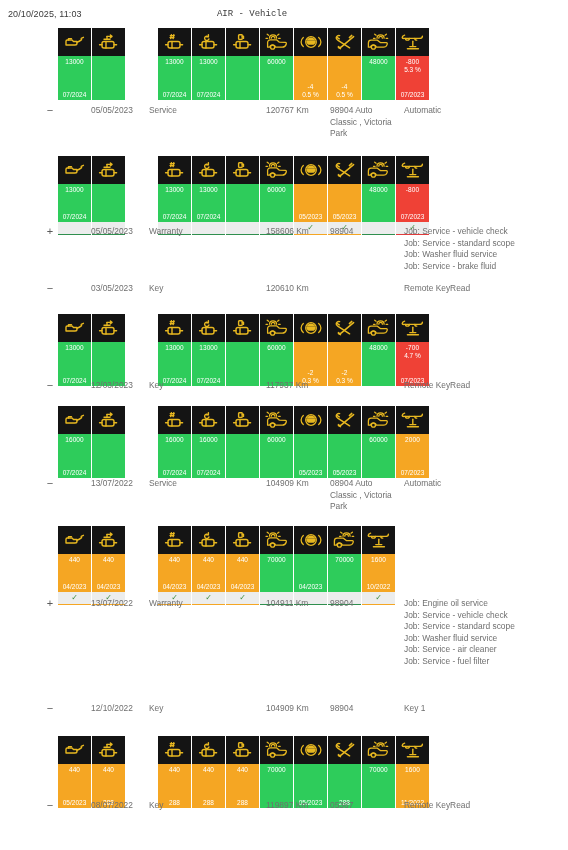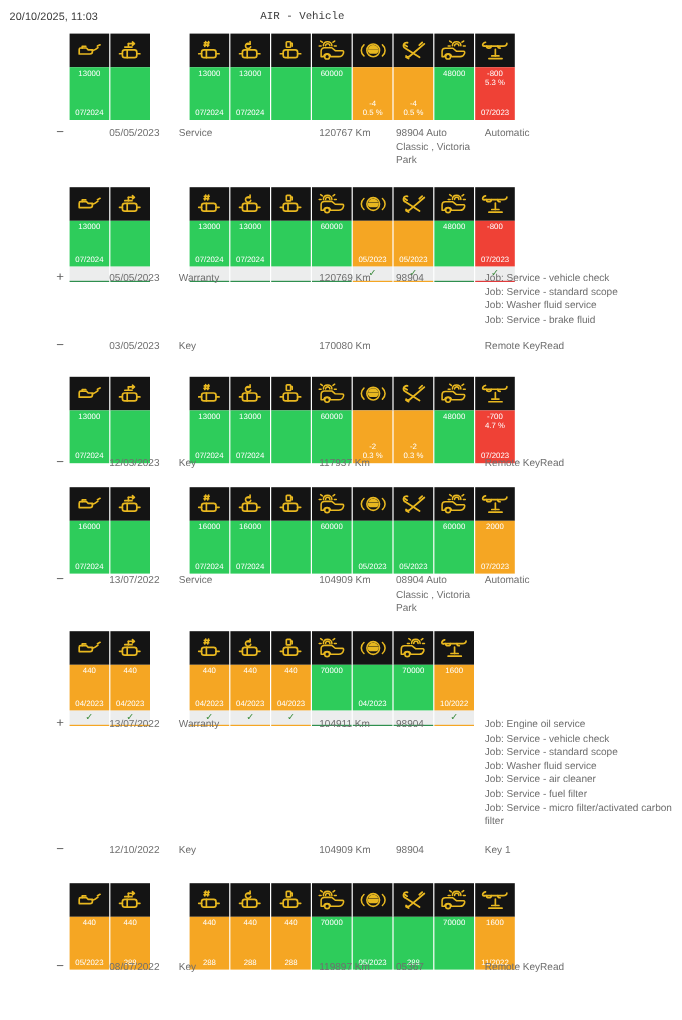--- a/index.html
+++ b/index.html
@@ -406,36 +406,36 @@
           </div>
           <div class="foot red">
             <span>✓</span>
           </div>
         </div>
       </div>
       <div class="meta" style="top: 226px; position: absolute; left: 0px; width: 568px;">
         <div class="m-exp">+</div>
         <div class="m-date">05/05/2023</div>
         <div class="m-type">Warranty</div>
-        <div class="m-km">120769 Km</div>
+        <div class="m-km">158606 Km</div>
         <div class="m-dealer">98904</div>
         <div class="m-note">
           <div>Job: Service - vehicle check</div>
           <div>Job: Service - standard scope</div>
           <div>Job: Washer fluid service</div>
           <div>Job: Service - brake fluid</div>
         </div>
       </div>
     </div>
     <div class="row" style="top: 0px;">
       <div class="meta" style="top: 283px; position: absolute; left: 0px; width: 568px;">
         <div class="m-exp">−</div>
         <div class="m-date">03/05/2023</div>
         <div class="m-type">Key</div>
-        <div class="m-km">170080 Km</div>
+        <div class="m-km">120610 Km</div>
         <div class="m-dealer"></div>
         <div class="m-note">Remote KeyRead</div>
       </div>
     </div>
     <div class="row" style="top: 0px;">
       <div class="tiles" style="top: 314px;">
         <div class="tile" style="left: 58px;">
           <div class="ico">
             <svg width="24" height="18" viewBox="0 0 24 18">
               <g fill="none" stroke="#e8b820" stroke-width="1.4" stroke-linecap="round" stroke-linejoin="round">
@@ -957,21 +957,20 @@
         <div class="m-type">Warranty</div>
         <div class="m-km">104911 Km</div>
         <div class="m-dealer">98904</div>
         <div class="m-note">
           <div>Job: Engine oil service</div>
           <div>Job: Service - vehicle check</div>
           <div>Job: Service - standard scope</div>
           <div>Job: Washer fluid service</div>
           <div>Job: Service - air cleaner</div>
           <div>Job: Service - fuel filter</div>
-          <div>Job: Service - micro filter/activated carbon filter</div>
         </div>
       </div>
     </div>
     <div class="row" style="top: 0px;">
       <div class="meta" style="top: 703px; position: absolute; left: 0px; width: 568px;">
         <div class="m-exp">−</div>
         <div class="m-date">12/10/2022</div>
         <div class="m-type">Key</div>
         <div class="m-km">104909 Km</div>
         <div class="m-dealer">98904</div>

